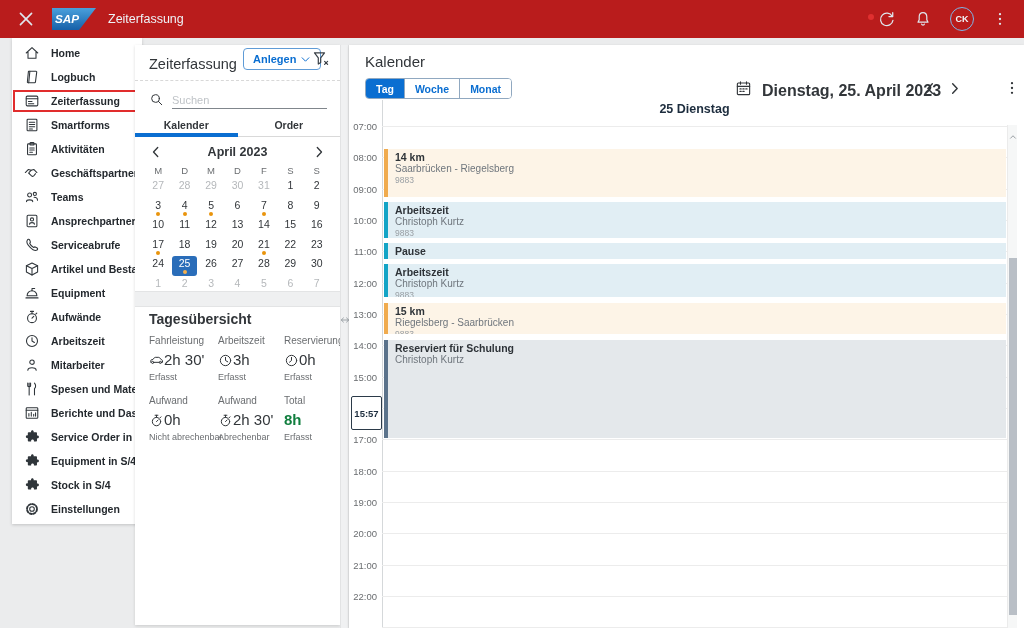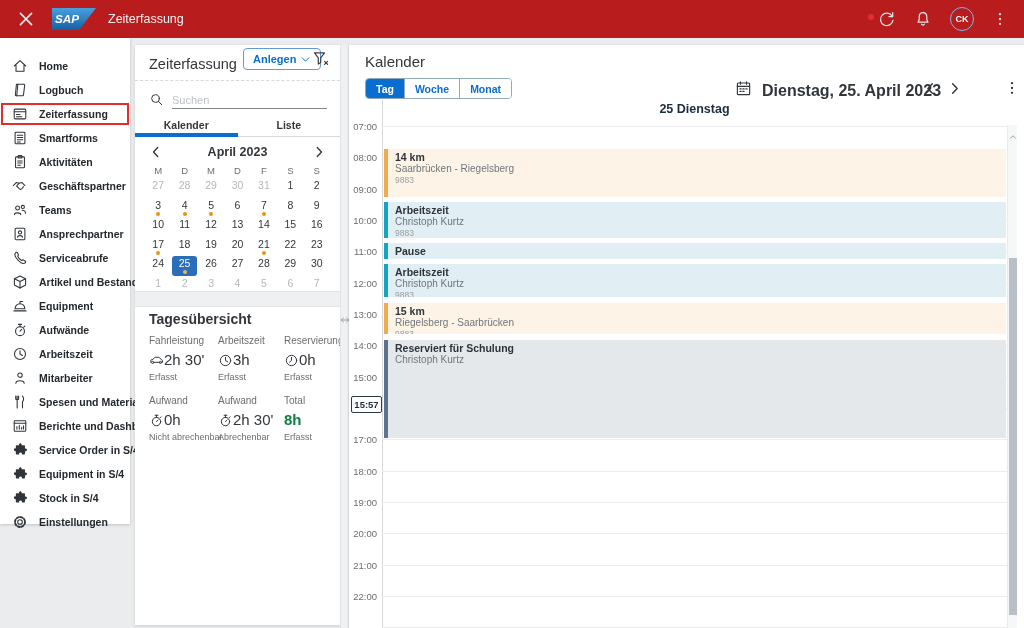--- a/index.html
+++ b/index.html
@@ -12,21 +12,21 @@
   .tb-logo{margin-left:16px;width:44px;height:22px;display:block;}
   .tb-title{margin-left:12px;font-size:12.5px;color:#eef3f7;}
   .tb-right{margin-left:auto;display:flex;align-items:center;gap:18px;margin-right:16px;}
   .tb-sync{position:relative;width:19px;height:19px;color:#dfe7ee;}
   .tb-dot{position:absolute;left:-9px;top:4px;width:6px;height:6px;border-radius:50%;background:#e03030;}
   .tb-bell{width:18px;height:18px;color:#dfe7ee;}
   .tb-avatar{width:24px;height:24px;border-radius:50%;border:1.5px solid #7fb5e8;color:#f2f6fa;font-size:9px;font-weight:700;display:flex;align-items:center;justify-content:center;}
   .tb-more{width:16px;height:16px;color:#dfe7ee;}
 
   
-  .sidebar{position:absolute;left:0;top:38px;width:130px;height:486px;background:#fff;box-shadow:0 1px 3px rgba(0,0,0,.18);padding-top:16px;}
+  .sidebar{position:absolute;left:12px;top:38px;width:130px;height:486px;background:#fff;box-shadow:0 1px 3px rgba(0,0,0,.18);padding-top:3px;}
   .nav-item{height:24px;display:flex;align-items:center;gap:11px;padding-left:12px;cursor:pointer;position:relative;}
   .nav-item .icon{width:16px;height:16px;color:#2f353a;flex:0 0 16px;}
   .nav-label{font-size:10.5px;font-weight:600;color:#24292e;white-space:nowrap;}
   .nav-item.selected{outline:2px solid var(--red);outline-offset:-3px;}
 
   
   .panel-mid{position:absolute;left:135px;top:45px;width:205px;height:580px;background:#fff;box-shadow:0 1px 3px rgba(0,0,0,.14);}
   .pm-head{position:absolute;left:0;top:5px;width:100%;height:28px;display:flex;align-items:center;}
   .pm-title{margin-left:14px;font-size:14.5px;font-weight:500;color:#32363a;}
   .btn-create{position:absolute;left:108px;top:3px;height:22px;display:flex;align-items:center;gap:4px;padding:0 9px;border:1px solid #5f9bd6;border-radius:4px;background:#fff;color:var(--accent);font-size:11px;font-weight:700;cursor:pointer;}
@@ -86,21 +86,21 @@
   .gutter-line{position:absolute;left:33px;top:0;bottom:0;width:0;border-left:1px solid #d5d8da;}
   .hour-line{position:absolute;left:33px;right:17px;height:0;border-top:1px solid #ececec;}
   .hour-label{position:absolute;left:0;width:28px;text-align:right;font-size:9.5px;color:#6a6d70;transform:translateY(-50%);}
   .event{position:absolute;left:35px;width:622px;border-left:4px solid;padding:2px 6px 0 7px;overflow:hidden;cursor:pointer;}
   .ev-drive{background:var(--drive-bg);border-color:var(--drive-bar);}
   .ev-work{background:var(--work-bg);border-color:var(--work-bar);}
   .ev-reserved{background:var(--res-bg);border-color:var(--res-bar);}
   .ev-title{font-size:10.5px;font-weight:600;color:#2e3338;line-height:12px;}
   .ev-sub{font-size:10px;color:#6f767d;line-height:12px;}
   .ev-ref{font-size:8.5px;color:#9aa0a5;line-height:10px;}
-  .now-box{position:absolute;left:2px;top:296px;width:31px;height:17px;background:#fff;border:1.5px solid #2b3a49;border-radius:2px;display:flex;align-items:center;justify-content:center;font-size:9.5px;font-weight:600;color:#1d2d3e;}
+  .now-box{position:absolute;left:2px;top:296px;width:31px;height:34px;background:#fff;border:1.5px solid #2b3a49;border-radius:2px;display:flex;align-items:center;justify-content:center;font-size:9.5px;font-weight:600;color:#1d2d3e;}
   .vscroll{position:absolute;left:658px;top:25px;bottom:0;width:10px;background:#f6f7f7;border-left:1px solid #ebebeb;cursor:pointer;}
   .vscroll .up{position:absolute;left:1px;top:2px;width:8px;height:8px;color:#83898f;}
   .vscroll .thumb{position:absolute;left:1px;top:133px;width:8px;height:357px;background:#b9bfc6;}
 </style>
 </head>
 <body>
 
 <div id="stage">
 
   <header class="topbar">
@@ -298,21 +298,21 @@
     <div class="pm-divider"></div>
     <div class="pm-search">
       <span class="ic"><svg viewBox="0 0 18 18" width="100%" height="100%" fill="none" stroke="currentColor" stroke-width="1.2" stroke-linecap="round" stroke-linejoin="round">
             <circle cx="7.8" cy="7.8" r="4.6"></circle>
             <path d="M11.2 11.2 15.3 15.3"></path>
           </svg></span>
       <input placeholder="Suchen" style="">
     </div>
     <div class="pm-tabs">
       <div class="pm-tab active">Kalender</div>
-      <div class="pm-tab">Liste</div>
+      <div class="pm-tab">Order</div>
     </div>
     <div class="mc-head">
       <span class="mc-nav mc-prev"><svg viewBox="0 0 18 18" width="100%" height="100%" fill="none" stroke="currentColor" stroke-width="1.2" stroke-linecap="round" stroke-linejoin="round">
             <path d="M11.2 3.2 5.8 9l5.4 5.8" stroke-width="1.7"></path>
           </svg></span>
       <span class="mc-month">April 2023</span>
       <span class="mc-nav mc-next"><svg viewBox="0 0 18 18" width="100%" height="100%" fill="none" stroke="currentColor" stroke-width="1.2" stroke-linecap="round" stroke-linejoin="round">
             <path d="M6.8 3.2 12.2 9l-5.4 5.8" stroke-width="1.7"></path>
           </svg></span>
     </div>

